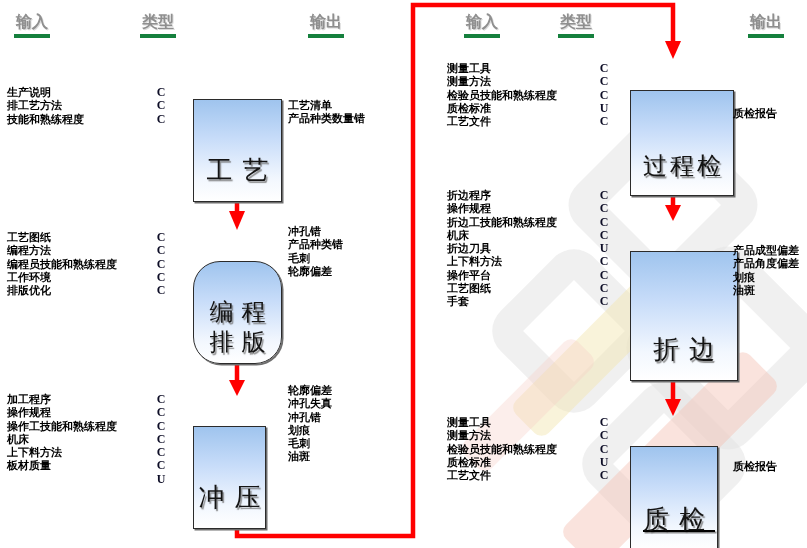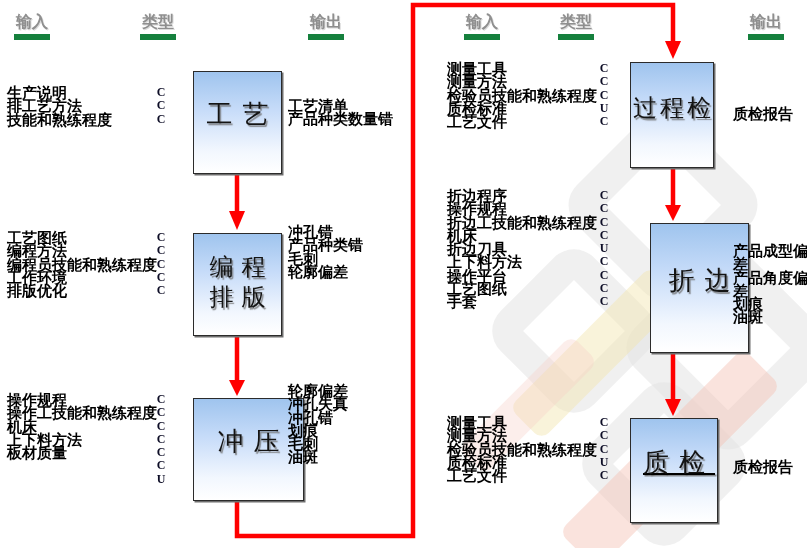--- a/index.html
+++ b/index.html
@@ -15,38 +15,38 @@
   .wm-band { opacity:.45; border-radius:10px; }
   
   #connectors { position:absolute; left:0; top:0; z-index:1; }
   
   .col-header {
     position:absolute; z-index:2; text-align:center;
     font-size:16px; font-weight:bold; color:#8f8f8f;
     text-shadow:1px 1px 0 #dcdcdc;
   }
   .col-header span {
-    display:inline-block; border-bottom:6px solid #15803d; padding:0 2px 1px 2px;
+    display:inline-block; border-bottom:4px solid #15803d; padding:0 2px 1px 2px;
   }
   
   .inputs, .types, .outputs {
-    position:absolute; z-index:2; font-size:15px; font-weight:bold;
+    position:absolute; z-index:2; font-size:11px; font-weight:bold;
     color:#000; line-height:13.3px;
   }
   .types { text-align:center; font-family:"Liberation Serif", serif; font-size:12px; color:#0d0d26; }
   .outputs { line-height:13.3px; }
   .row { white-space:nowrap; }
   .outputs .row { white-space:normal; }
   
   .pbox {
     position:absolute; z-index:2;
     background:linear-gradient(180deg,#9fc4ee 0%,#c7dcf9 38%,#f2f7fe 78%,#ffffff 100%);
     border:1px solid #2b2b2b;
     box-shadow:1.5px 1.5px 0 #6e6e6e;
-    display:flex; align-items:center; justify-content:center;
+    display:flex; align-items:flex-end; justify-content:center;margin-top:28px;
   }
   .pbox .blabel {
     font-family:"Liberation Serif", serif;
     font-size:26px; color:#141414; letter-spacing:10px;
     text-shadow:1.5px 1.5px 1px rgba(110,110,110,.75);
     white-space:pre-line; text-align:center; line-height:1.25;
     padding-bottom:14px; margin-right:-10px; 
   }
   .pbox.small-label .blabel { font-size:24px; letter-spacing:3px; margin-right:-3px; }
   .pbox.two-line .blabel { font-size:24px; letter-spacing:8px; margin-right:-8px; padding-bottom:6px; }
@@ -114,48 +114,49 @@
       <div class="row">工作环境</div>
       <div class="row">排版优化</div>
     </div>
   <div class="types" style="left:148px; top:231px; width:26px;">
       <div class="row">C</div>
       <div class="row">C</div>
       <div class="row">C</div>
       <div class="row">C</div>
       <div class="row">C</div>
     </div>
-  <div class="pbox two-line" style="left:193px; top:233px; width:89px; height:103px;">
+  <div class="pbox two-line" style="left:193px; top:233px; width:89px; height:103px;border-radius:27px;">
     <span class="blabel">编程
 排版</span>
   </div>
   <div class="outputs" style="left:288px; top:225px; width:76px;">
       <div class="row">冲孔错</div>
       <div class="row">产品种类错</div>
       <div class="row">毛刺</div>
       <div class="row">轮廓偏差</div>
     </div>
 
   <div class="inputs" style="left:7px; top:393px; width:145px;">
+      <div class="row">加工程序</div>
       <div class="row">操作规程</div>
       <div class="row">操作工技能和熟练程度</div>
       <div class="row">机床</div>
       <div class="row">上下料方法</div>
       <div class="row">板材质量</div>
     </div>
   <div class="types" style="left:148px; top:393px; width:26px;">
       <div class="row">C</div>
       <div class="row">C</div>
       <div class="row">C</div>
       <div class="row">C</div>
       <div class="row">C</div>
       <div class="row">C</div>
       <div class="row">U</div>
     </div>
-  <div class="pbox" style="left:193px; top:398px; width:111px; height:103px;">
+  <div class="pbox" style="left:193px; top:398px; width:73px; height:103px;">
     <span class="blabel">冲压</span>
   </div>
   <div class="outputs" style="left:288px; top:384px; width:112px;">
       <div class="row">轮廓偏差</div>
       <div class="row">冲孔失真</div>
       <div class="row">冲孔错</div>
       <div class="row">划痕</div>
       <div class="row">毛刺</div>
       <div class="row">油斑</div>
     </div>
@@ -167,21 +168,21 @@
       <div class="row">质检标准</div>
       <div class="row">工艺文件</div>
     </div>
   <div class="types" style="left:591px; top:62px; width:26px;">
       <div class="row">C</div>
       <div class="row">C</div>
       <div class="row">C</div>
       <div class="row">U</div>
       <div class="row">C</div>
     </div>
-  <div class="pbox small-label" style="left:630px; top:62px; width:84px; height:106px;">
+  <div class="pbox small-label" style="left:630px; top:62px; width:104px; height:106px;">
     <span class="blabel">过程检</span>
   </div>
   <div class="outputs" style="left:733px; top:107px; width:76px;">
       <div class="row">质检报告</div>
     </div>
 
   <div class="inputs" style="left:447px; top:189px; width:148px;">
       <div class="row">折边程序</div>
       <div class="row">操作规程</div>
       <div class="row">折边工技能和熟练程度</div>
@@ -196,21 +197,21 @@
       <div class="row">C</div>
       <div class="row">C</div>
       <div class="row">C</div>
       <div class="row">C</div>
       <div class="row">U</div>
       <div class="row">C</div>
       <div class="row">C</div>
       <div class="row">C</div>
       <div class="row">C</div>
     </div>
-  <div class="pbox" style="left:650px; top:223px; width:99px; height:130px;">
+  <div class="pbox" style="left:630px; top:223px; width:108px; height:130px;">
     <span class="blabel">折边</span>
   </div>
   <div class="outputs" style="left:733px; top:244px; width:76px;">
       <div class="row">产品成型偏差</div>
       <div class="row">产品角度偏差</div>
       <div class="row">划痕</div>
       <div class="row">油斑</div>
     </div>
 
   <div class="inputs" style="left:447px; top:416px; width:148px;">

